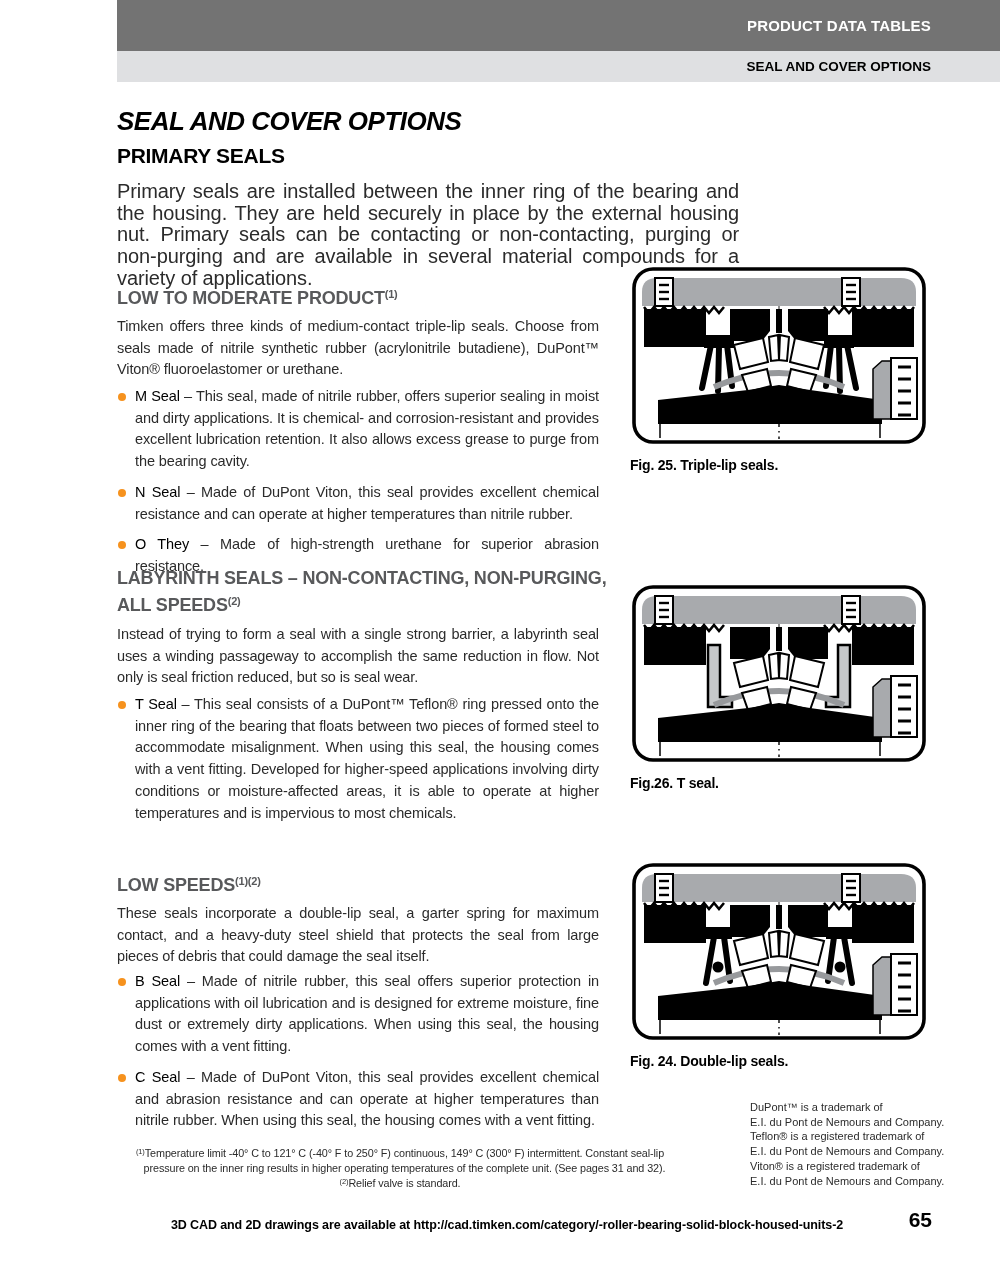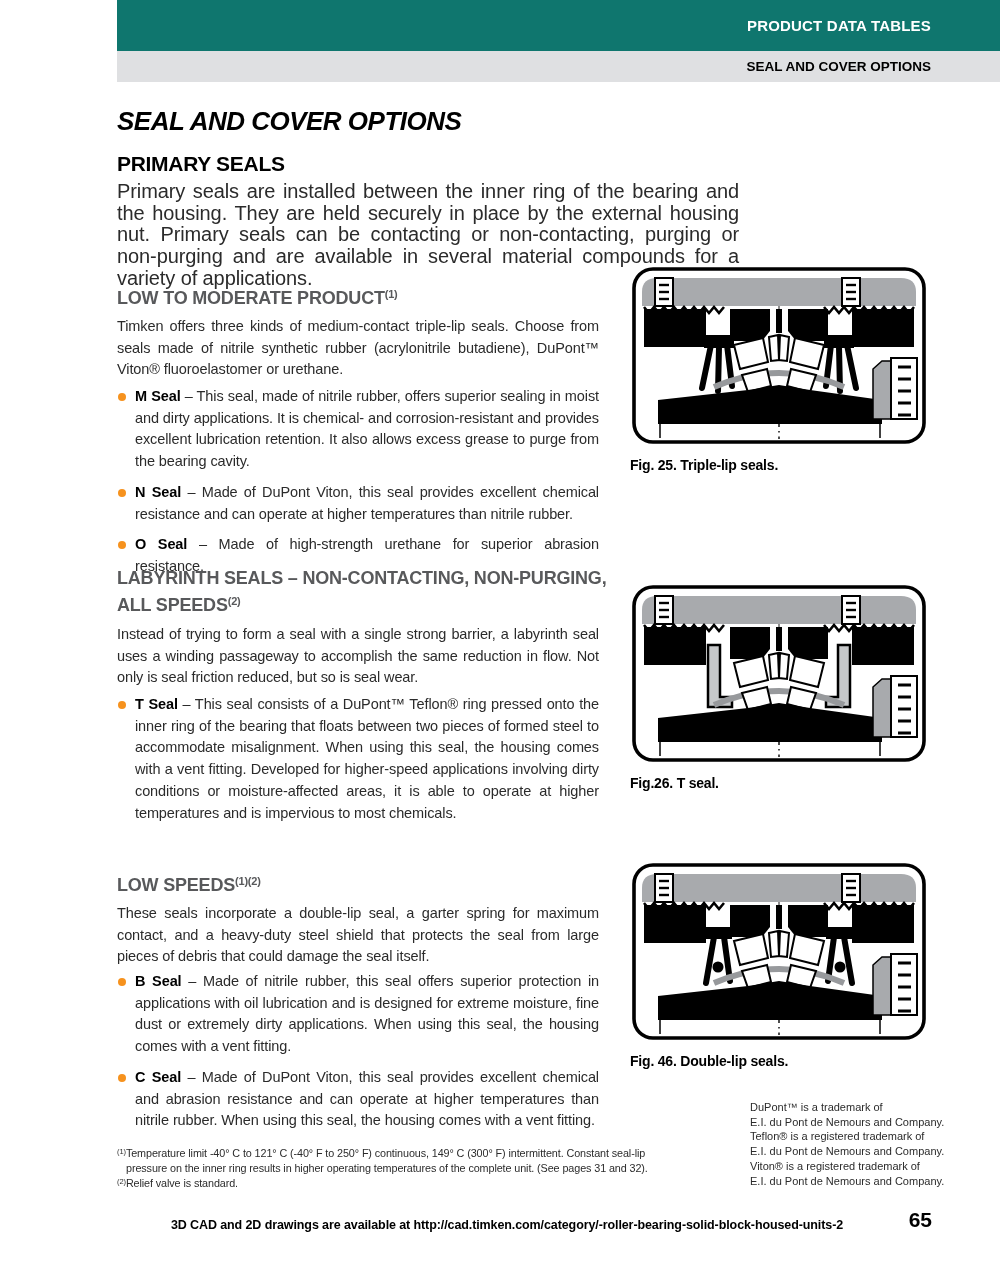--- a/index.html
+++ b/index.html
@@ -3,44 +3,44 @@
 <meta charset="utf-8">
 <style>
   html,body{margin:0;padding:0;}
   body{
     width:1000px;height:1280px;position:relative;background:#fff;
     font-family:"Liberation Sans", sans-serif;color:#2b2b2b;
     -webkit-font-smoothing:antialiased;
   }
   .abs{position:absolute;}
   
-  .bar-black{left:117px;right:0;top:0;height:51px;background:#0f766e;
+  .bar-black{left:117px;right:0;top:0;height:51px;background:#737373;
     display:flex;align-items:center;justify-content:flex-end;padding-right:69px;box-sizing:border-box;}
   .bar-black span{color:#fff;font-weight:bold;font-size:15px;letter-spacing:.2px;}
   .bar-gray{left:117px;right:0;top:51px;height:31px;background:#dfe0e2;
     display:flex;align-items:center;justify-content:flex-end;padding-right:69px;box-sizing:border-box;}
   .bar-gray span{color:#000;font-weight:bold;font-size:13.5px;}
   
   .title-block{left:117px;top:106px;width:640px;}
   .doc-title{font-size:26px;font-weight:bold;font-style:italic;color:#000;letter-spacing:-.5px;}
-  .doc-subtitle{font-size:21px;font-weight:bold;color:#000;margin-top:15px;letter-spacing:-.3px;}
+  .doc-subtitle{font-size:21px;font-weight:bold;color:#000;margin-top:7px;letter-spacing:-.3px;}
   .intro{left:117px;top:181px;width:622px;font-size:20px;line-height:21.7px;text-align:justify;letter-spacing:-.1px;}
   
   .sec-heading{left:117px;width:520px;font-size:18px;font-weight:bold;color:#58595B;line-height:23px;letter-spacing:-.2px;}
   .sec-heading sup{font-size:11px;vertical-align:6px;}
   .sec-body{left:117px;width:482px;font-size:14.5px;line-height:21.7px;text-align:justify;letter-spacing:-.1px;}
   .bullets{left:117px;width:482px;}
   .bullet{position:relative;padding-left:18px;margin-bottom:9px;font-size:14.5px;line-height:21.7px;text-align:justify;letter-spacing:-.1px;}
   .dot{position:absolute;left:1px;top:7px;width:8px;height:8px;border-radius:50%;background:#F6921E;}
-  .term{font-weight:bold;color:#000;}
+  .term{font-weight:normal;color:#000;}
   
   .figure{left:630px;width:300px;}
   .fig-caption{margin-top:7px;font-size:14px;font-weight:bold;color:#000;letter-spacing:-.2px;}
   
-  .footnotes{left:117px;top:1145px;width:566px;font-size:10.8px;line-height:14.6px;letter-spacing:-.1px;}
+  .footnotes{left:117px;top:1145px;width:566px;font-size:10.8px;line-height:14.6px;letter-spacing:-.1px;text-align:center;}
   .footnote{padding-left:9px;text-indent:-9px;}
   .footnote sup{font-size:7.5px;vertical-align:3px;}
   
   .trademarks{left:750px;top:1100px;width:200px;font-size:11px;line-height:14.7px;}
   
   .footer-text{left:117px;top:1218px;width:780px;text-align:center;font-size:12.5px;font-weight:bold;color:#000;letter-spacing:-.1px;}
   .page-num{left:860px;top:1208px;width:72px;text-align:right;font-size:21px;font-weight:bold;color:#000;}
 </style>
 </head>
 <body>
@@ -69,21 +69,21 @@
     <span class="term">M Seal</span>
     <span>– This seal, made of nitrile rubber, offers superior sealing in moist and dirty applications. It is chemical- and corrosion-resistant and provides excellent lubrication retention. It also allows excess grease to purge from the bearing cavity.</span>
   </div>
   <div class="bullet">
     <span class="dot"></span>
     <span class="term">N Seal</span>
     <span>– Made of DuPont Viton, this seal provides excellent chemical resistance and can operate at higher temperatures than nitrile rubber.</span>
   </div>
   <div class="bullet">
     <span class="dot"></span>
-    <span class="term">O Seal</span>
+    <span class="term">O They</span>
     <span>– Made of high-strength urethane for superior abrasion resistance.</span>
   </div>
 </div>
 
 <div class="abs figure" style="top:265px">
   <svg viewBox="0 0 298 181" width="298" height="181">
     <rect x="4" y="4" width="290" height="173" rx="19" fill="#fff" stroke="#000" stroke-width="3.6"></rect>
     <line x1="149" y1="14" x2="149" y2="44" stroke="#444" stroke-width="1.2" stroke-dasharray="6 3 1.5 3"></line>
     <path d="M12 41 V27 q0-14 15-14 h244 q15 0 15 14 v14 z" fill="#A8AAAD"></path>
     <rect x="25" y="13" width="18" height="28" fill="#fff" stroke="#000" stroke-width="2"></rect>
@@ -272,21 +272,21 @@
       <line x1="268" y1="102" x2="281" y2="102"></line>
         <line x1="268" y1="114" x2="281" y2="114"></line>
         <line x1="268" y1="126" x2="281" y2="126"></line>
         <line x1="268" y1="138" x2="281" y2="138"></line>
         <line x1="268" y1="150" x2="281" y2="150"></line>
     </g>
     <line x1="30" y1="159" x2="30" y2="173" stroke="#000" stroke-width="1.5"></line>
     <line x1="250" y1="159" x2="250" y2="173" stroke="#000" stroke-width="1.5"></line>
     <line x1="149" y1="122" x2="149" y2="174" stroke="#000" stroke-width="1.4" stroke-dasharray="7 4 1.5 4"></line>
   </svg>
-  <div class="fig-caption">Fig. 46. Double-lip seals.</div>
+  <div class="fig-caption">Fig. 24. Double-lip seals.</div>
 </div>
 
 <div class="abs footnotes">
   <div class="footnote"><sup>(1)</sup><span>Temperature limit -40° C to 121° C (-40° F to 250° F) continuous, 149° C (300° F) intermittent. Constant seal-lip pressure on the inner ring results in higher operating temperatures of the complete unit. (See pages 31 and 32).</span></div>
   <div class="footnote"><sup>(2)</sup><span>Relief valve is standard.</span></div>
 </div>
 
 <div class="abs trademarks">
   <div>DuPont™ is a trademark of</div>
   <div>E.I. du Pont de Nemours and Company.</div>

